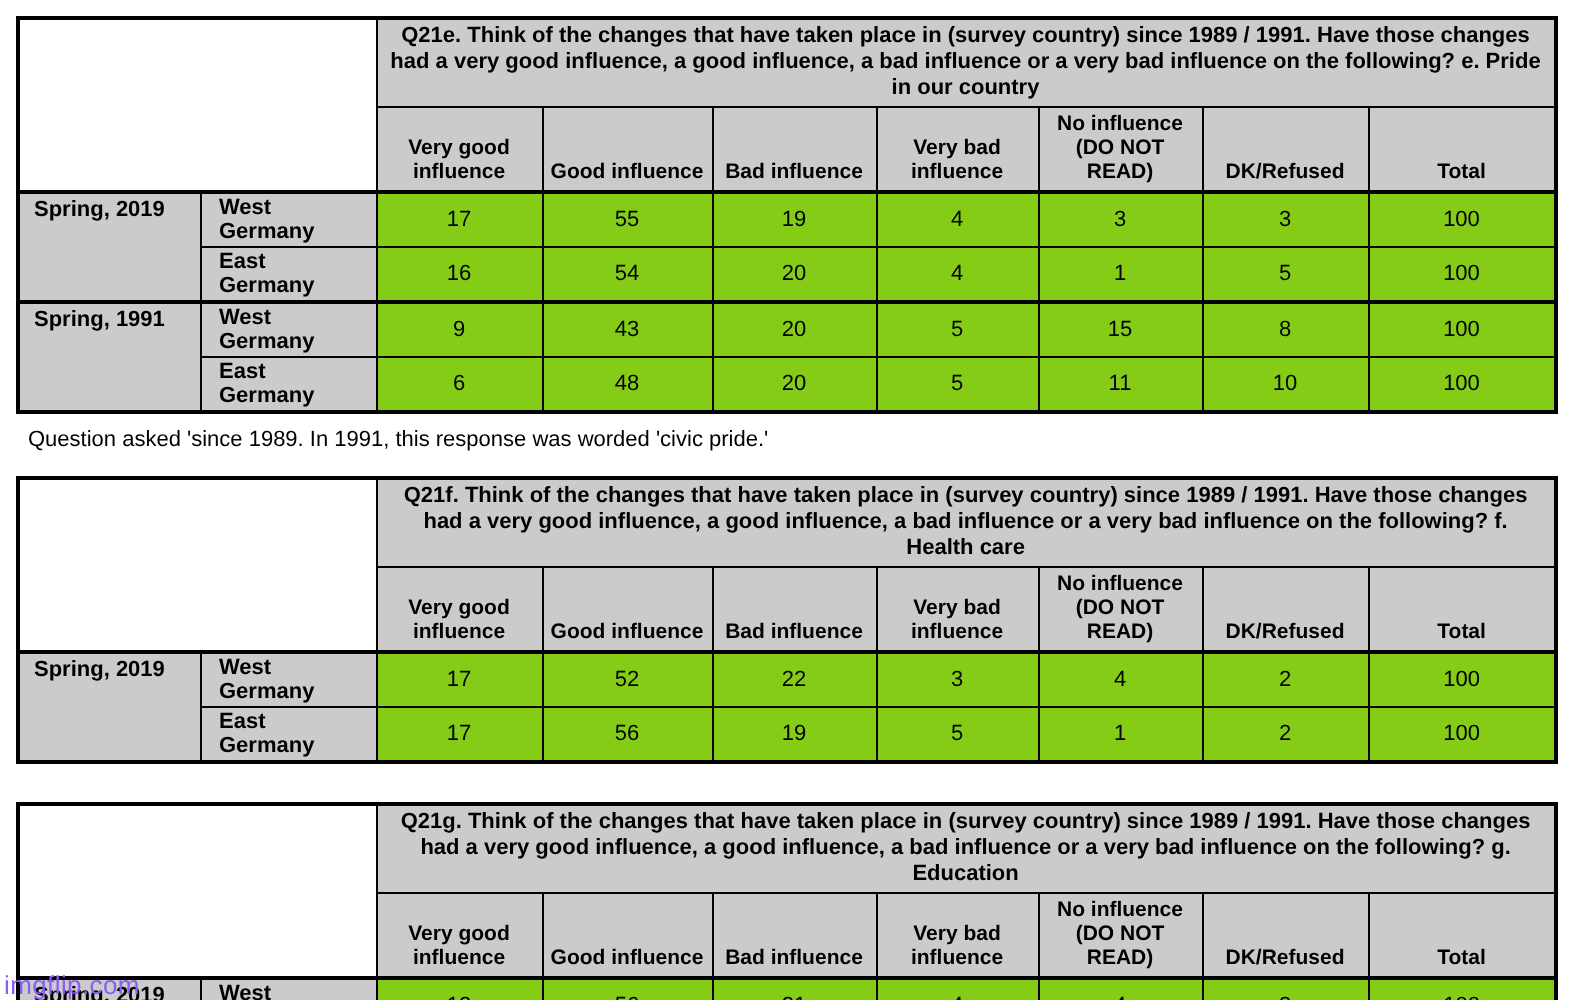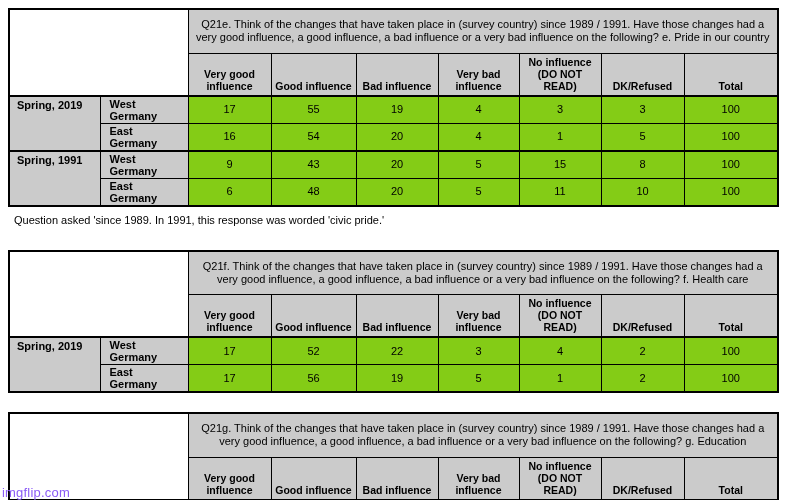--- a/index.html
+++ b/index.html
@@ -6,38 +6,38 @@
   html, body {
     width: 791px; height: 500px;
     background: #ffffff;
     font-family: "Liberation Sans", sans-serif;
     color: #000;
     overflow: hidden;
   }
   .sheet { position: relative; width: 791px; height: 500px; }
   .section { margin-left: 8px; }
   .section-1 { padding-top: 8px; }
-  .section-2 { margin-top: 23px; }
+  .section-2 { margin-top: 11px; }
   .section-3 { margin-top: 19px; }
 
   table.crosstab {
     border-collapse: collapse;
     table-layout: fixed;
     width: 769px;
     border: 2px solid #000;
   }
   table.crosstab th, table.crosstab td {
     border: 1px solid #000;
     overflow: hidden;
   }
   .corner { background: #ffffff; }
   .title-cell {
     background: #cbcbcb;
     font-size: 11px;
-    font-weight: normal;
+    font-weight: bold;
     vertical-align: middle;
     line-height: 13px;
     padding: 2px 6px;
     height: 44px;
   }
   .colhead {
     background: #cbcbcb;
     font-size: 10.5px;
     font-weight: bold;
     text-align: center;

